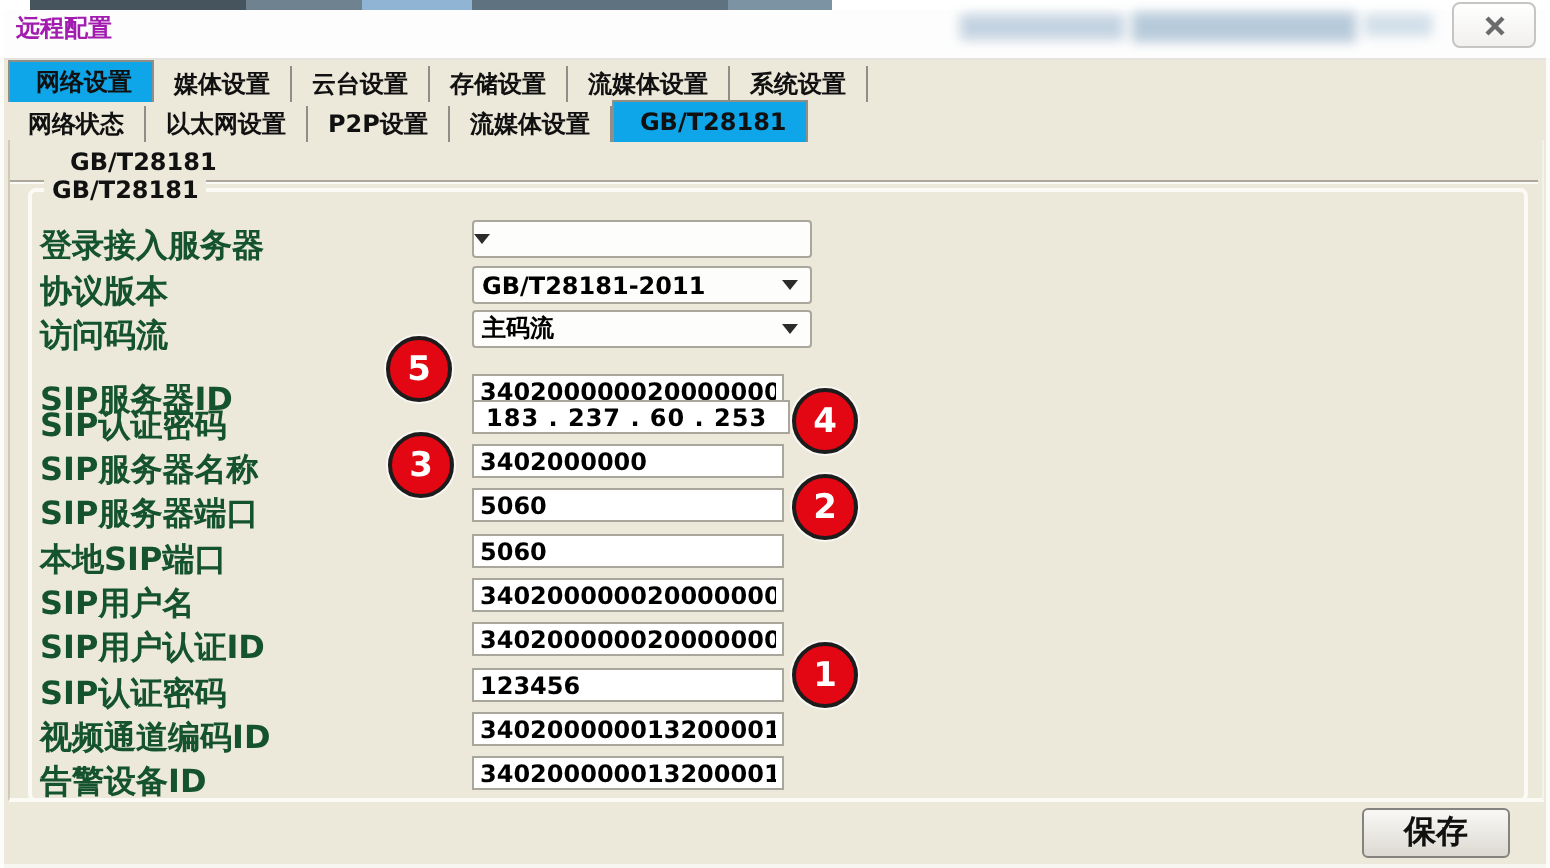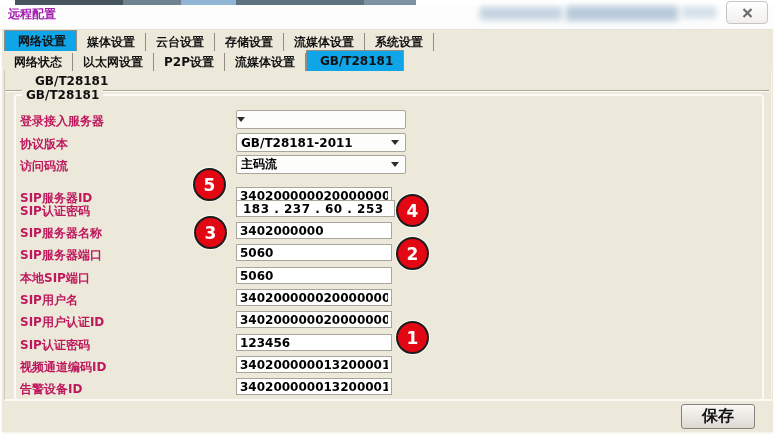--- a/index.html
+++ b/index.html
@@ -42,21 +42,21 @@
          border-bottom:2px solid #fbfaf5;}
   .sectionlabel{position:absolute;left:35px;top:74px;font-size:12px;font-weight:bold;color:#111;}
   .sepline{position:absolute;left:5px;top:90px;width:764px;height:1px;background:#aba89a;
            box-shadow:0 1px 0 rgba(255,255,255,.8);}
   .groupbox{position:absolute;left:14px;top:94px;width:746px;height:303px;
             border:2px solid #fbfaf5;border-radius:4px;}
   .grouplabel{position:absolute;left:22px;top:88px;font-size:12px;font-weight:bold;color:#111;
               background:#ece9db;padding:0 4px;}
   
   .row{position:absolute;left:0;width:775px;height:19px;}
-  .lbl{position:absolute;left:20px;top:3px;font-size:12px;font-weight:bold;color:#be185d;white-space:nowrap;}
+  .lbl{position:absolute;left:20px;top:3px;font-size:16px;font-weight:bold;color:#14532d;white-space:nowrap;}
   .dropdown{position:absolute;left:236px;top:0;width:168px;height:17px;background:#fdfdfb;
             border:1px solid #a9a69c;border-radius:2px;display:flex;align-items:center;}
   .dd-text{flex:1;font-size:12px;font-weight:bold;color:#000;padding-left:4px;white-space:nowrap;}
   .dd-arrow{width:0;height:0;border-left:4px solid transparent;border-right:4px solid transparent;
             border-top:5px solid #2b2b2b;margin-right:6px;}
   .field{position:absolute;left:236px;top:0;width:148px;height:15px;background:#fff;
          border:1px solid #a9a69c;font-family:"DejaVu Sans","Liberation Sans",sans-serif;
          font-size:12px;font-weight:bold;color:#000;padding:0 3px;}
   .field.ip{text-align:left;padding-left:6px;letter-spacing:.5px;}
   

